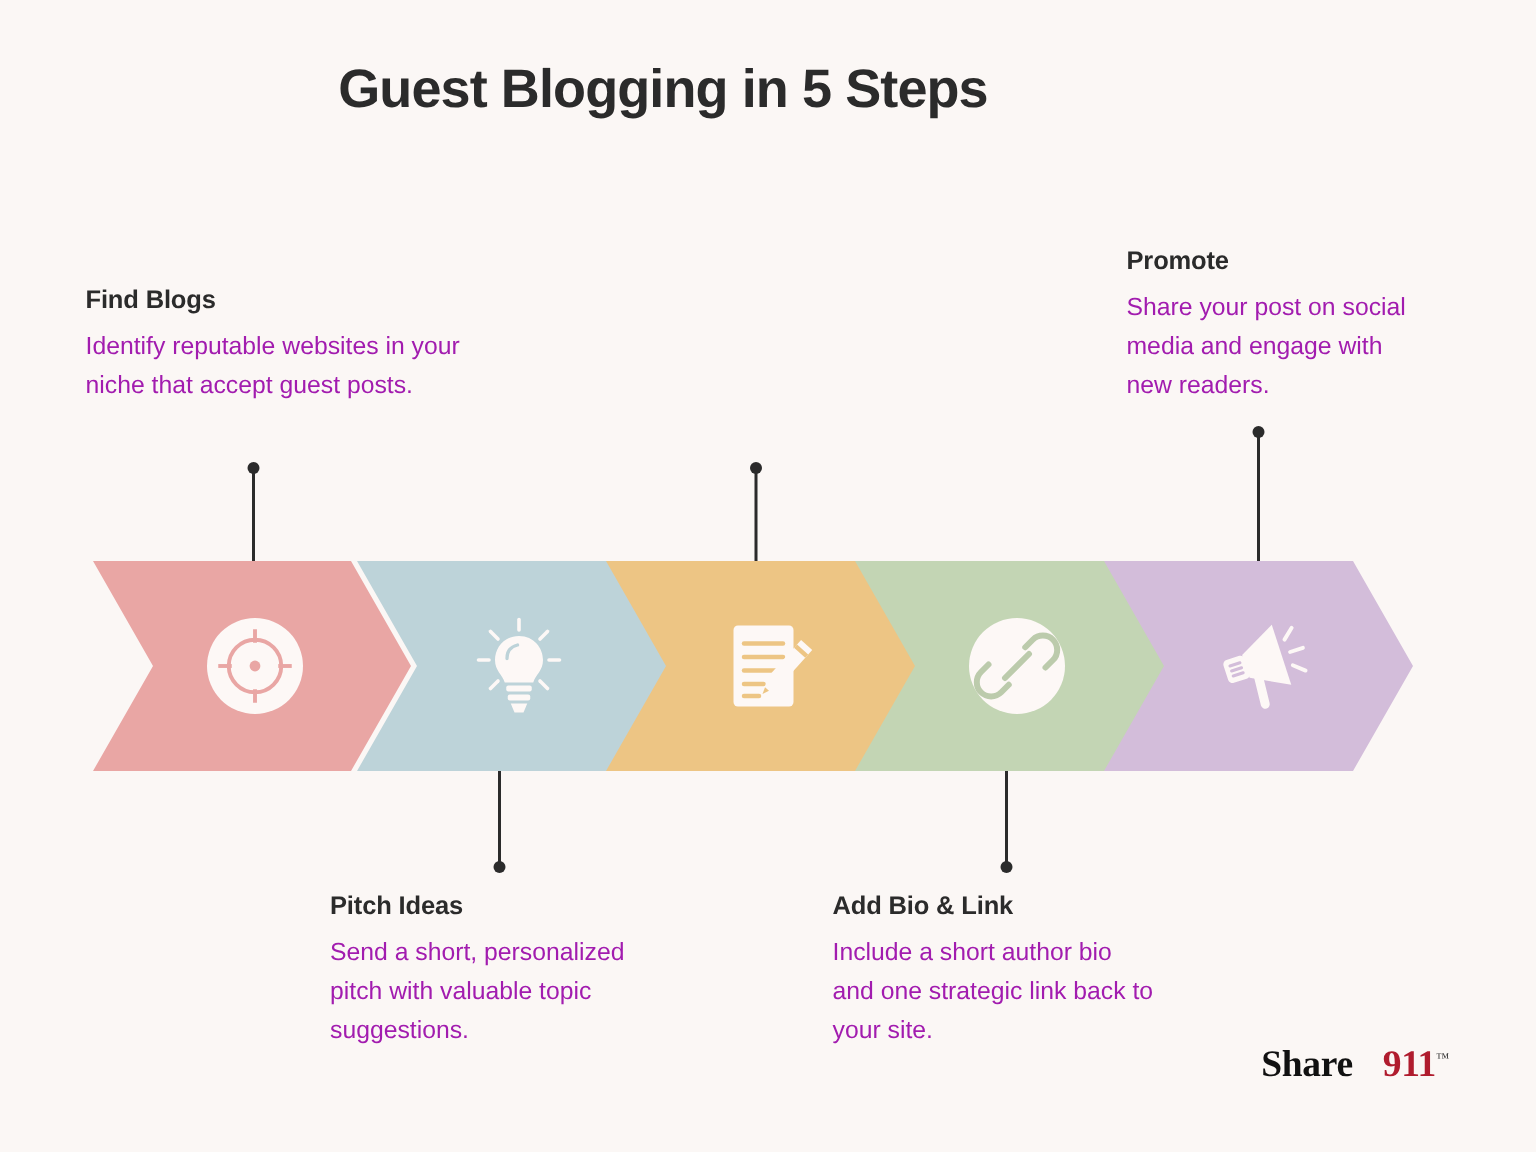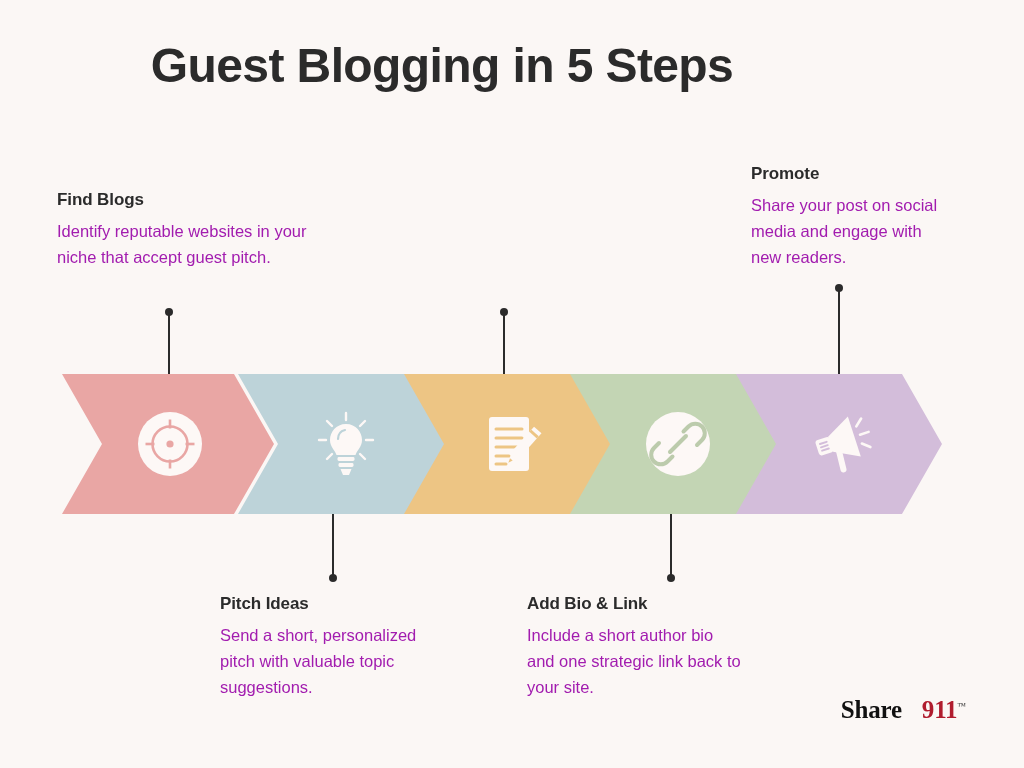--- a/index.html
+++ b/index.html
@@ -21,21 +21,21 @@
     height: 768px;
   }
 
   
   #page-title {
     position: absolute;
     left: 0;
     top: 38px;
     width: 884px;
     text-align: center;
-    font-size: 48px;
+    font-size: 36px;
     font-weight: bold;
     color: #2B2B2B;
     letter-spacing: -0.6px;
   }
 
   
   #chevron-band {
     position: absolute;
     left: 62px;
     top: 374px;
@@ -241,30 +241,30 @@
               <line x1="57" y1="43" x2="64" y2="49"></line>
             </g>
           </g>
         </svg>
       </div>
     </div>
   </div>
 
   <div class="step-text" style="left:57px; top:190px; width:250px;">
     <div class="step-heading">Find Blogs</div>
-    <div class="step-desc">Identify reputable websites in your niche that accept guest pitch.</div>
+    <div class="step-desc">Identify reputable websites in your niche that accept guest posts.</div>
   </div>
 
   <div class="step-text" style="left:220px; top:594px; width:230px;">
     <div class="step-heading">Pitch Ideas</div>
     <div class="step-desc">Send a short, personalized pitch with valuable topic suggestions.</div>
   </div>
 
 
-  <div class="step-text" style="left:527px; top:594px; width:215px;">
+  <div class="step-text" style="left:555px; top:594px; width:215px;">
     <div class="step-heading">Add Bio &amp; Link</div>
     <div class="step-desc">Include a short author bio and one strategic link back to your site.</div>
   </div>
 
   <div class="step-text" style="left:739px; top:164px; width:190px;margin-left:12px;">
     <div class="step-heading">Promote</div>
     <div class="step-desc">Share your post on social media and engage with new readers.</div>
   </div>
 
   <div id="brand-logo">

